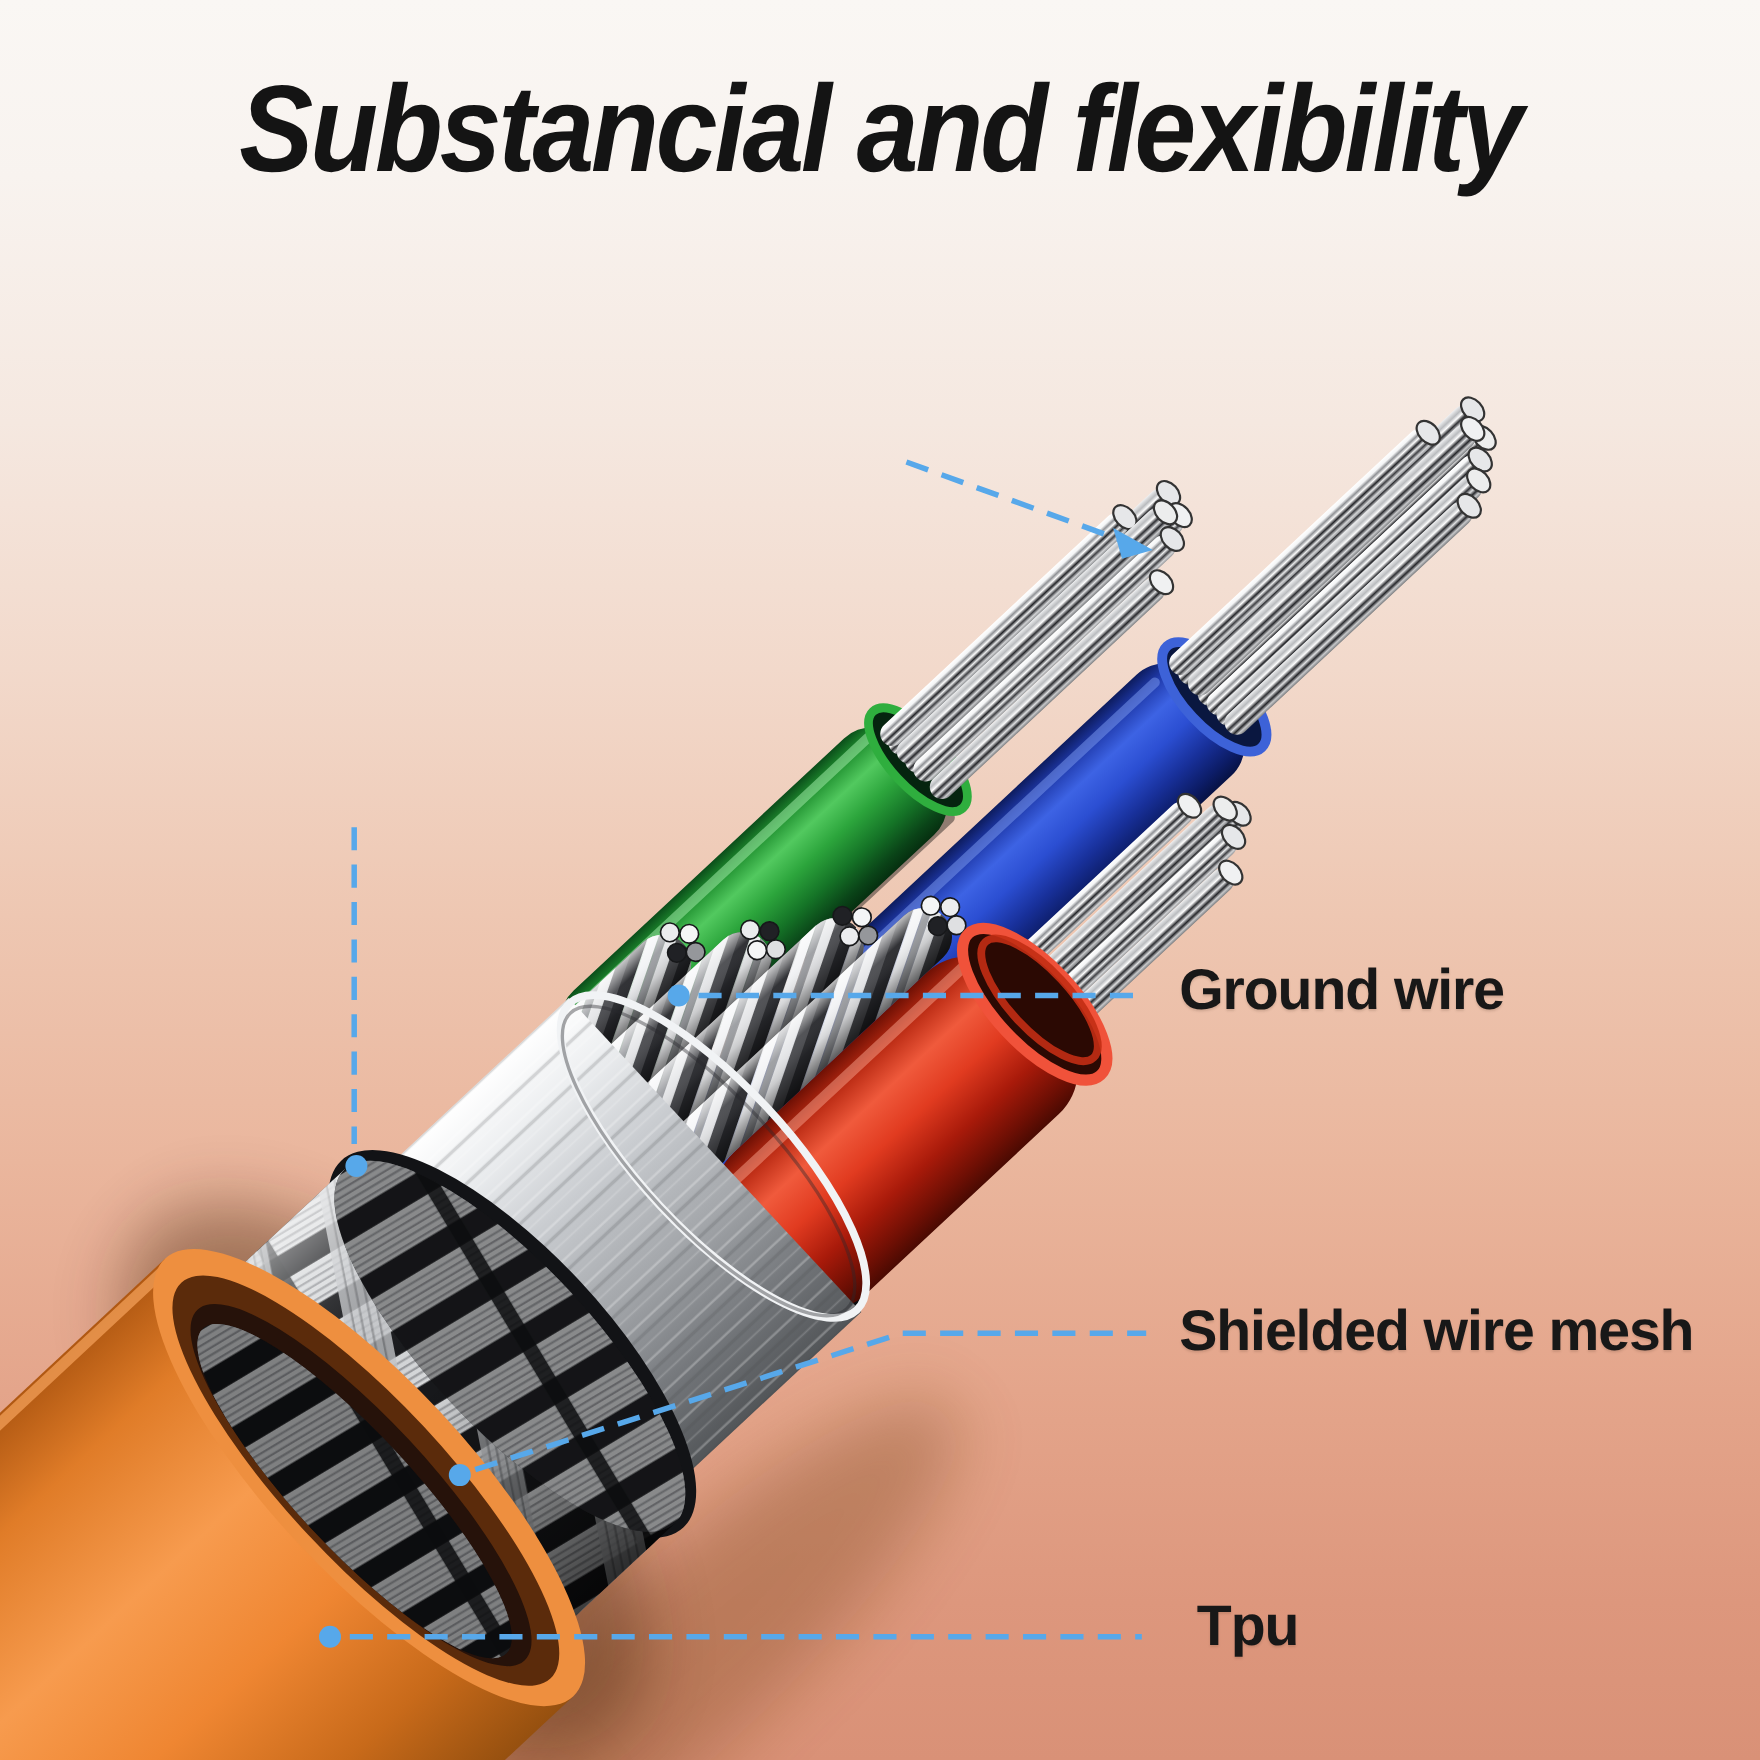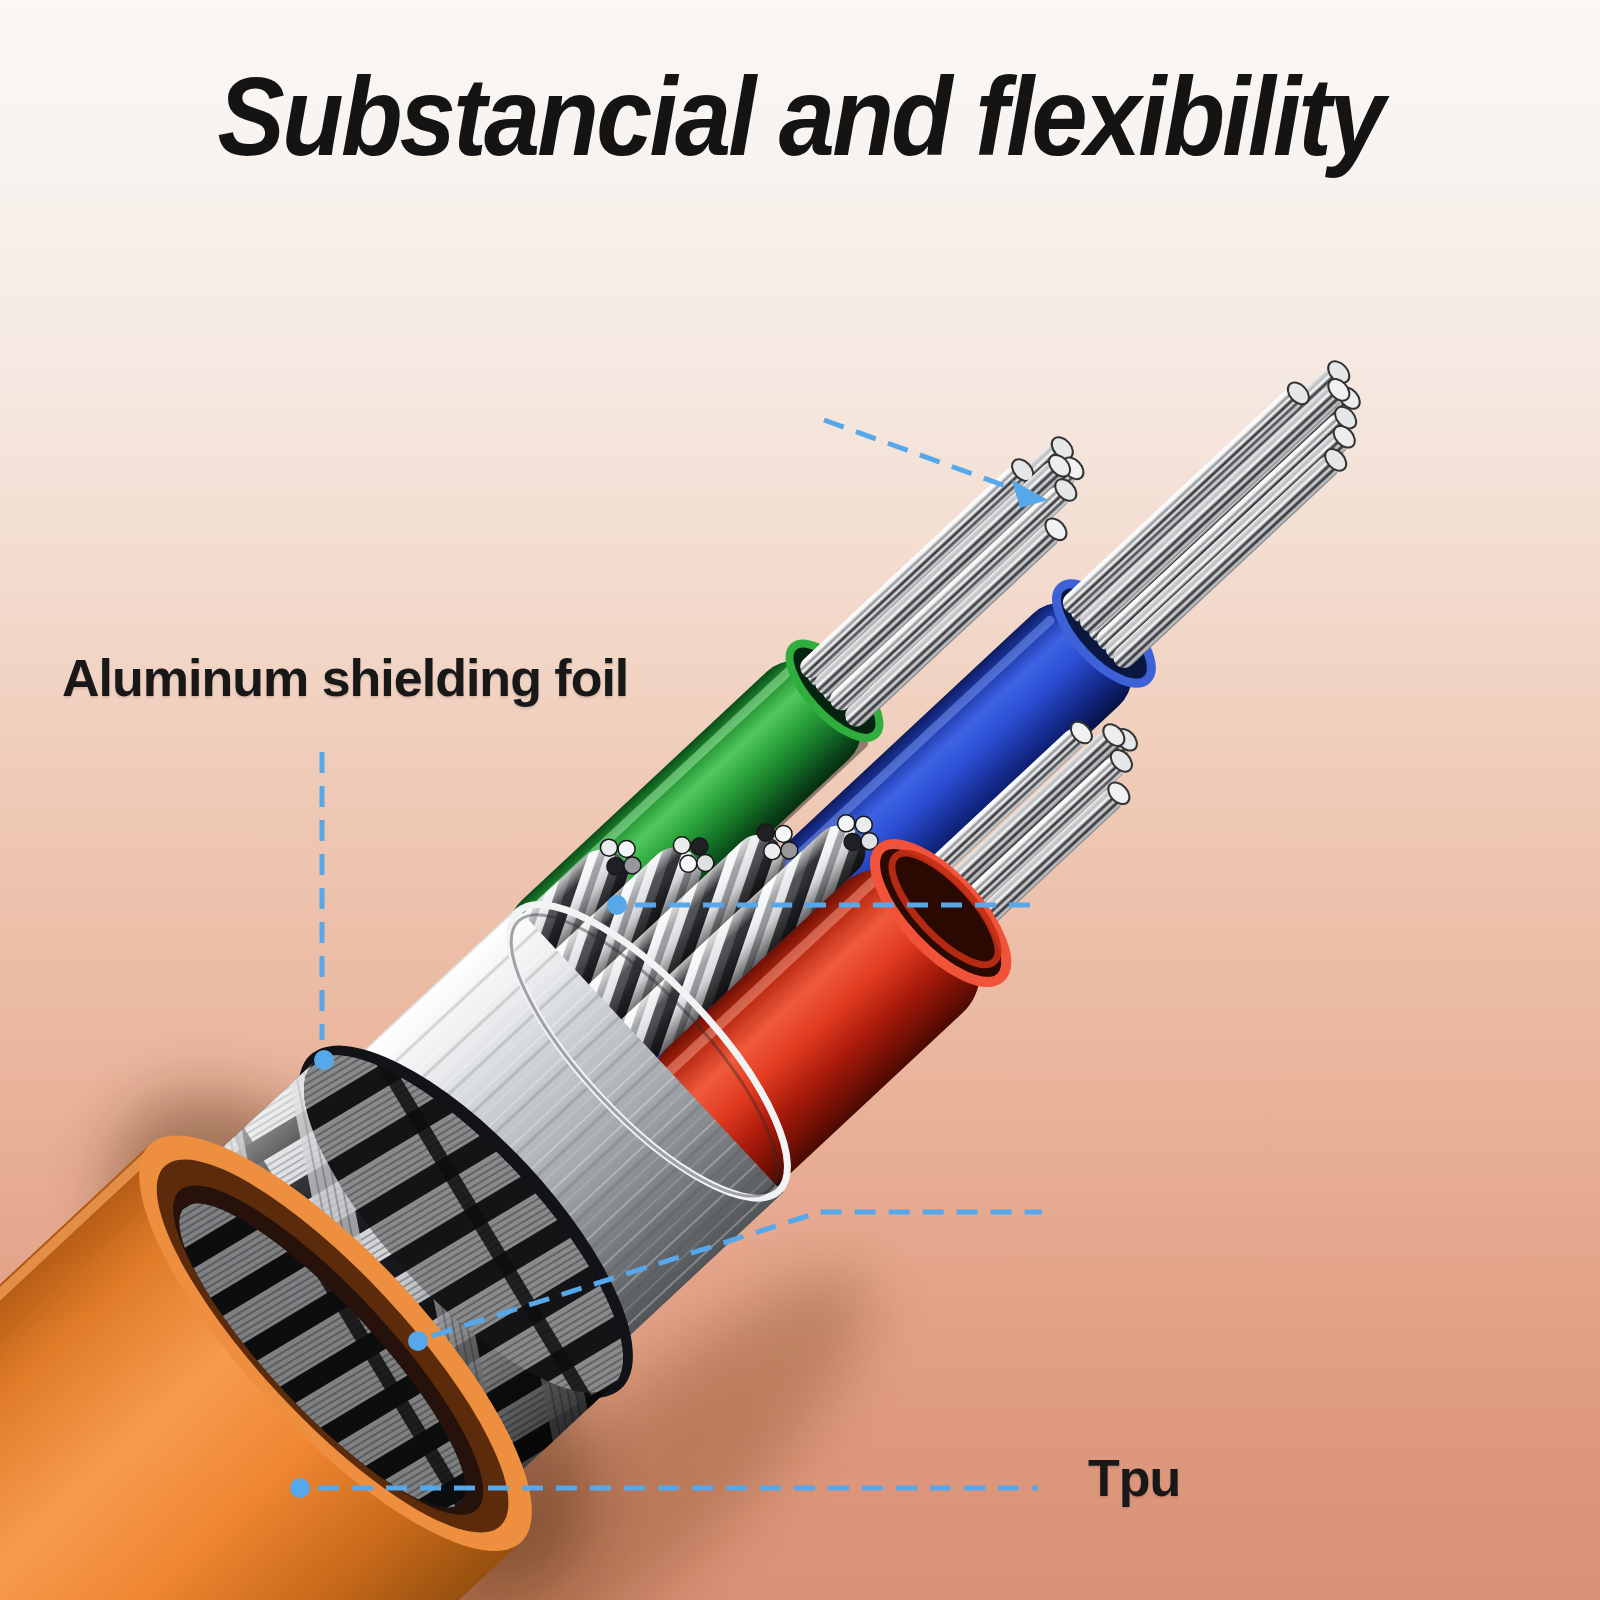--- a/index.html
+++ b/index.html
@@ -345,16 +345,17 @@
       <path d="M1048 500 L1012 480 L1020 508 Z"></path>
       <circle cx="324" cy="1060" r="10"></circle>
       <circle cx="617" cy="905" r="10"></circle>
       <circle cx="418" cy="1341" r="10"></circle>
       <circle cx="300" cy="1488" r="10"></circle>
     </g>
   </svg>
 
   <div class="page-title">Substancial and flexibility</div>
 
-  <div class="callout co-foil">Aluminum shielding foil</div>
+  <div class="callout co-ground">Ground wire</div>
+  <div class="callout co-mesh">Shielded wire mesh</div>
   <div class="callout co-tpu">Tpu</div>
 
 </div>
 
 </body></html>

